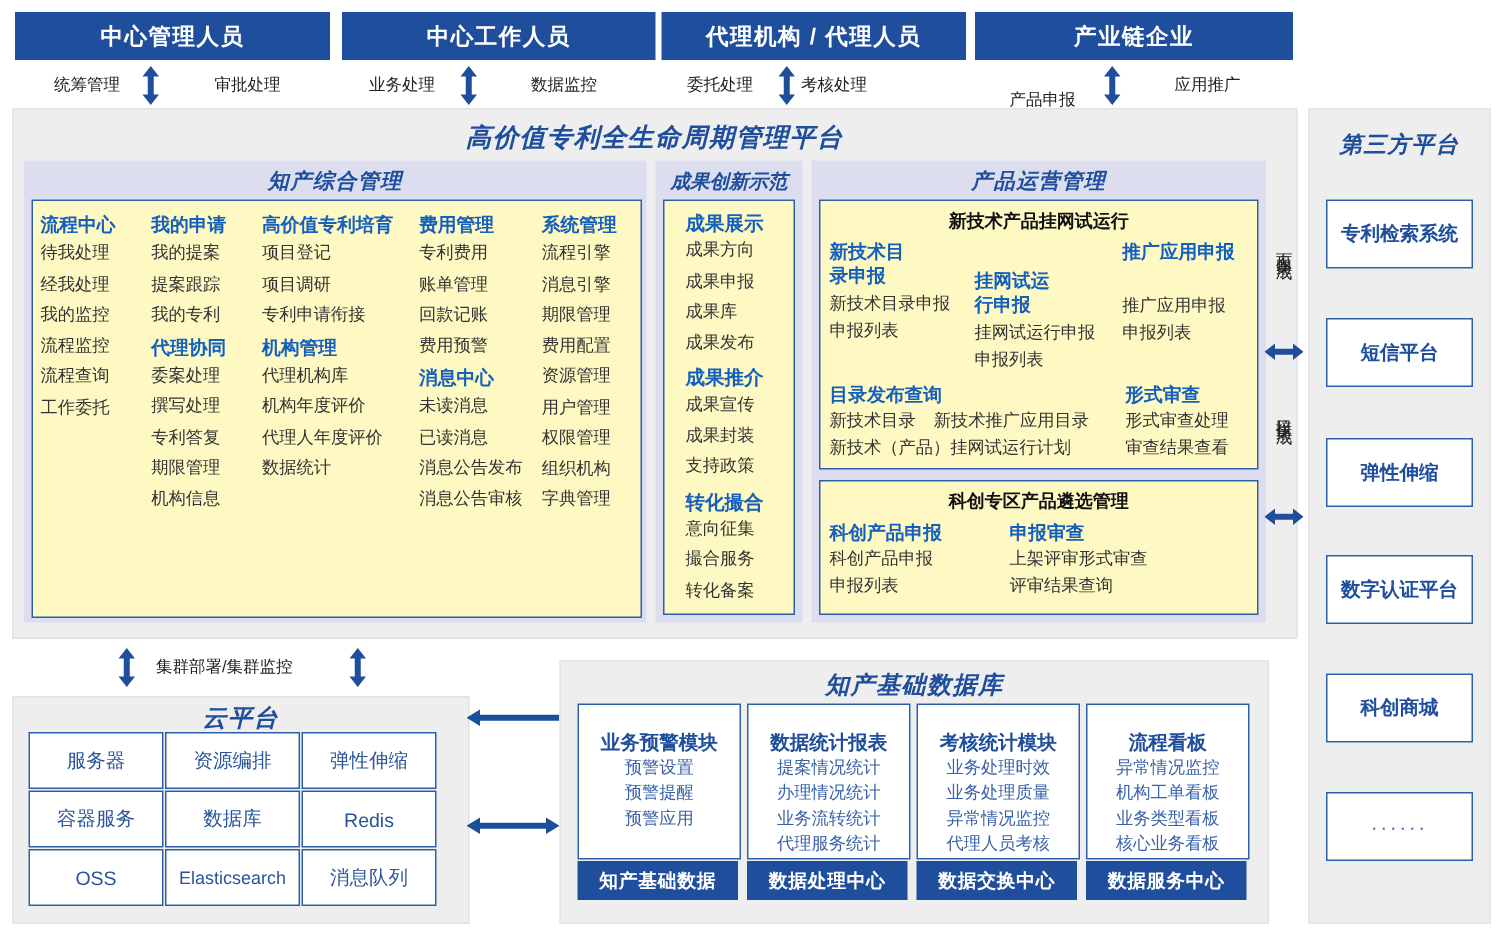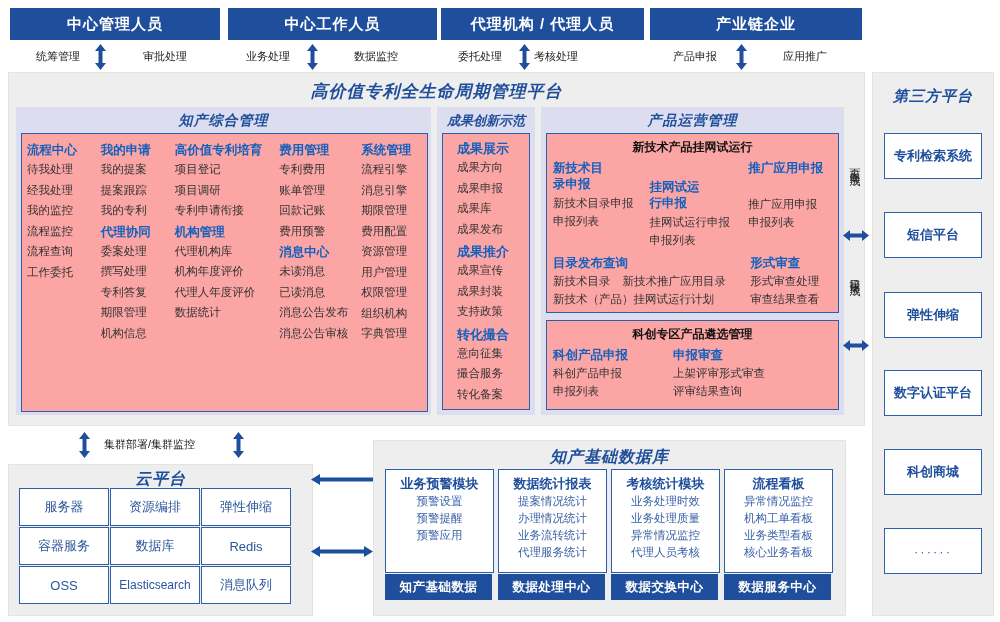--- a/index.html
+++ b/index.html
@@ -30,21 +30,21 @@
     text-align:center;letter-spacing:1px;
   }
   .sect{
     background:#dcdeef;
   }
   .sect-title{
     text-align:center;font-size:14px;font-weight:bold;font-style:italic;
     color:#1f4e9c;letter-spacing:1px;
   }
   .white-box{
-    background:#fca5a5;border:1px solid #2c5fa8;
+    background:#fef9c3;border:1px solid #2c5fa8;
   }
   .col-head{
     font-size:12.5px;font-weight:bold;color:#1560bd;white-space:nowrap;
     line-height:17px;
   }
   .col-item{
     font-size:11.5px;color:#333;white-space:nowrap;line-height:20.5px;
   }
   .sub-title{
     text-align:center;font-size:12px;font-weight:bold;color:#111;
@@ -86,21 +86,21 @@
   .db{background:#eeeeee;border:1px solid #e3e3e3;}
   .db-title{
     text-align:center;font-size:16px;font-weight:bold;font-style:italic;
     color:#1f4e9c;letter-spacing:1px;
   }
   .db-col{
     background:#fff;border:1px solid #2c5fa8;
     text-align:center;
   }
   .db-col-head{
-    font-size:13px;font-weight:bold;color:#1f4e9c;margin-top:5px;
+    font-size:13px;font-weight:bold;color:#1f4e9c;margin-top:16px;
   }
   .db-col-item{font-size:11.5px;color:#3a62a8;line-height:17px;}
   .db-foot{
     background:#1f4e9c;color:#fff;font-size:12.5px;font-weight:bold;
     display:flex;align-items:center;justify-content:center;
     letter-spacing:.5px;
   }
   .cluster-lbl{font-size:11px;color:#222;white-space:nowrap;}
 </style>
 </head>
@@ -138,21 +138,21 @@
   <div class="abs flow-lbl" style="left:336px;top:49px;width:80px;">数据监控</div>
 
   <div class="abs flow-lbl" style="left:440px;top:49px;width:80px;">委托处理</div>
   <div class="abs vArrow" style="left:518px;top:44px;height:26px;">
     <svg width="13" height="26" viewBox="0 0 13 26">
         <path d="M6.5 0 L12 7 L8.5 7 L8.5 19 L12 19 L6.5 26 L1 19 L4.5 19 L4.5 7 L1 7 Z" fill="#1f4e9c"></path>
       </svg>
   </div>
   <div class="abs flow-lbl" style="left:516px;top:49px;width:80px;">考核处理</div>
 
-  <div class="abs flow-lbl" style="left:655px;top:49px;width:80px;">产品申报</div>
+  <div class="abs flow-lbl" style="left:655px;top:59px;width:80px;">产品申报</div>
   <div class="abs vArrow" style="left:735px;top:44px;height:26px;">
     <svg width="13" height="26" viewBox="0 0 13 26">
         <path d="M6.5 0 L12 7 L8.5 7 L8.5 19 L12 19 L6.5 26 L1 19 L4.5 19 L4.5 7 L1 7 Z" fill="#1f4e9c"></path>
       </svg>
   </div>
   <div class="abs flow-lbl" style="left:765px;top:49px;width:80px;">应用推广</div>
 
   <div class="abs platform" style="left:8px;top:72px;width:855px;height:352px;">
     <div class="platform-title" style="margin-top:7px;">高价值专利全生命周期管理平台</div>
   </div>

